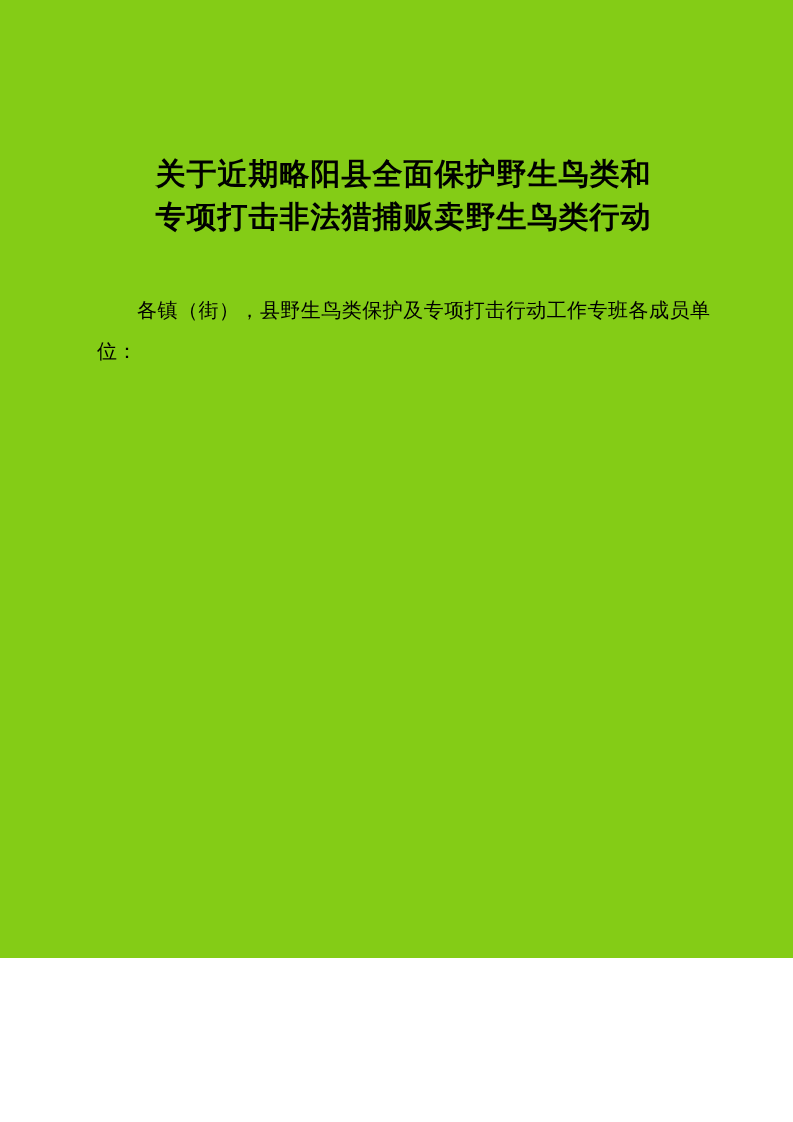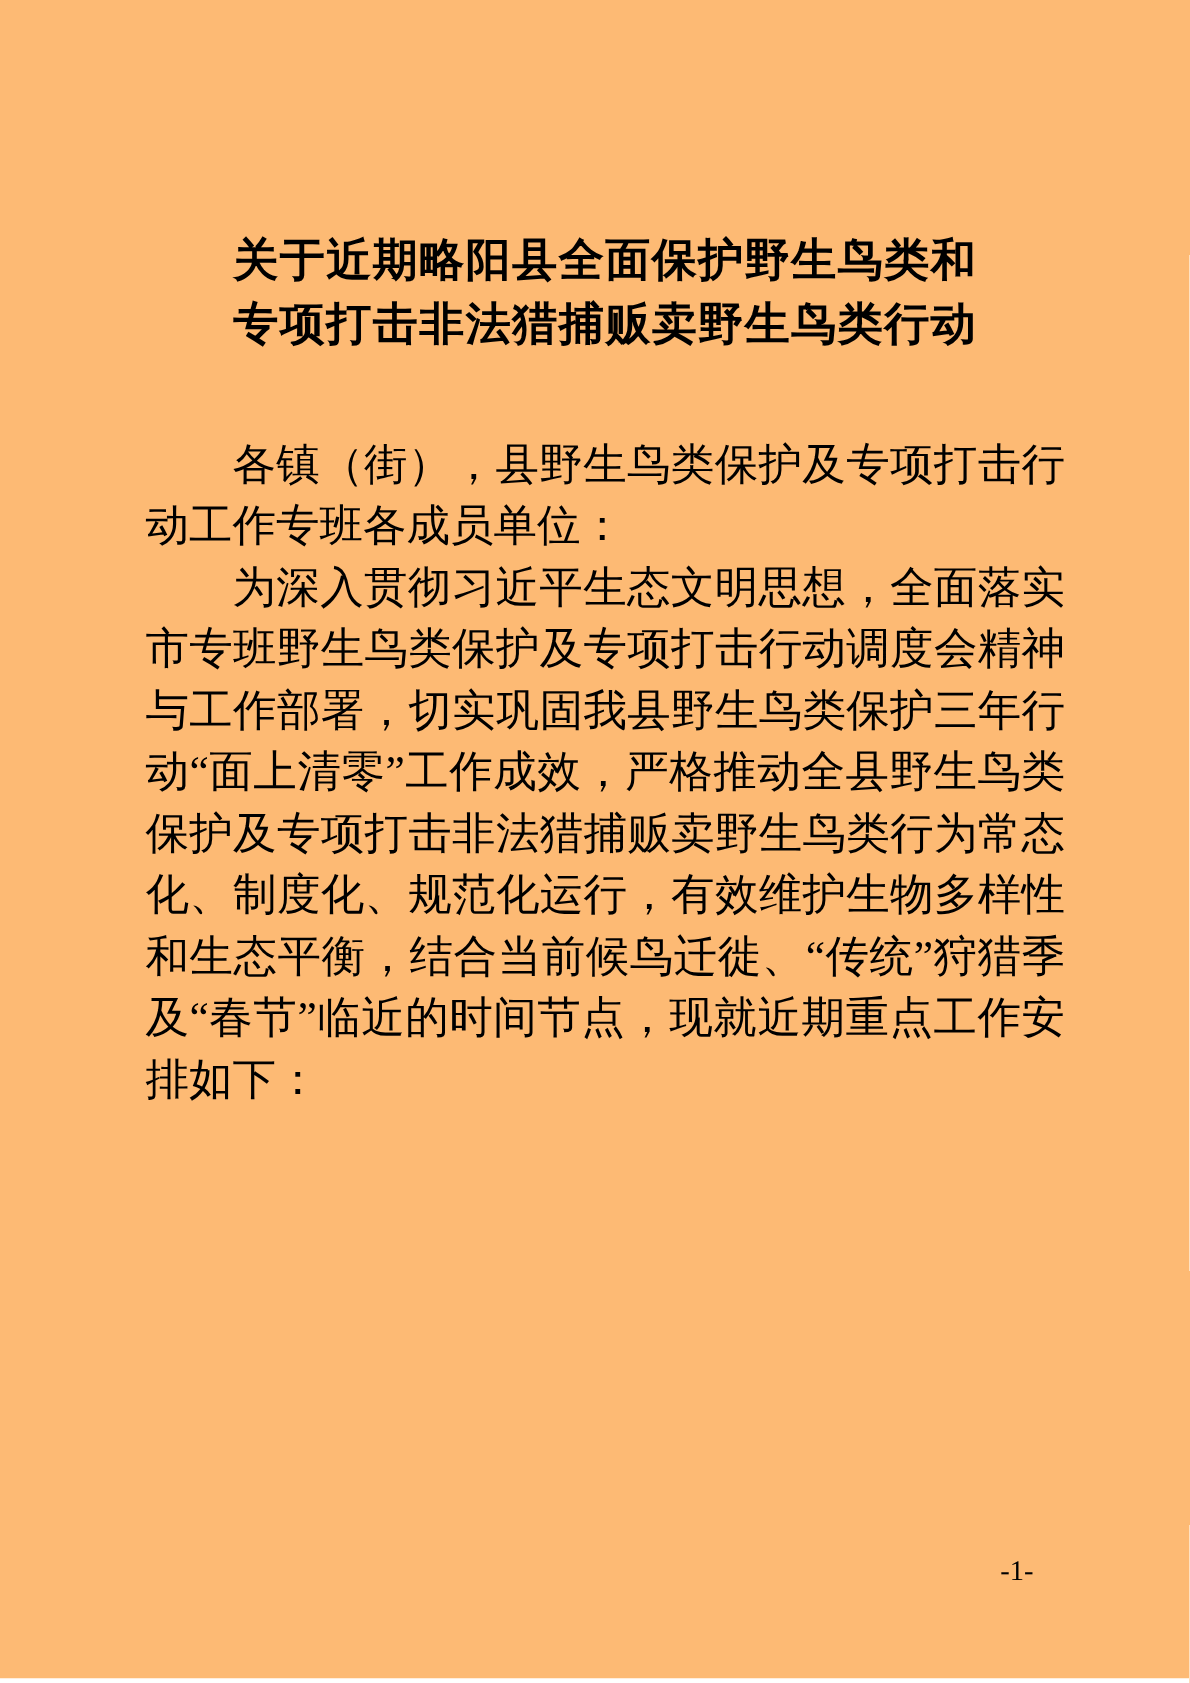--- a/index.html
+++ b/index.html
@@ -3,22 +3,22 @@
 <meta charset="utf-8">
 <style>
   html, body {
     margin: 0;
     padding: 0;
     background: #ffffff;
   }
   .page {
     position: relative;
     width: 793px;
-    height: 1119px;
-    background: #fdba74;
+    height: 958px;
+    background: #84cc16;
     color: #000000;
     overflow: hidden;
     font-family: "Liberation Serif", "DejaVu Serif", serif;
   }
   .content {
     position: absolute;
     left: 97px;
     right: 83px;
     top: 0;
   }
@@ -29,21 +29,21 @@
     font-weight: bold;
     line-height: 43px;
     letter-spacing: 1px;
     font-family: "Liberation Serif", "DejaVu Serif", serif;
   }
   .doc-title .title-line {
     display: block;
   }
   .body-block {
     margin-top: 52px;
-    font-size: 29px;
+    font-size: 20px;
     line-height: 41px;
     text-align: justify;
     text-justify: inter-ideograph;
   }
   .salutation {
     text-indent: 0;
   }
   .para {
     text-indent: 2em;
     margin: 0;
@@ -70,19 +70,18 @@
 <div class="page">
   <div class="content">
 
     <h1 class="doc-title">
       <span class="title-line">关于近期略阳县全面保护野生鸟类和</span>
       <span class="title-line">专项打击非法猎捕贩卖野生鸟类行动</span>
     </h1>
 
     <div class="body-block">
       <p class="para salutation">各镇（街），县野生鸟类保护及专项打击行动工作专班各成员单位：</p>
-      <p class="para">为深入贯彻习近平生态文明思想，全面落实市专班野生鸟类保护及专项打击行动调度会精神与工作部署，切实巩固我县野生鸟类保护三年行动“面上清零”工作成效，严格推动全县野生鸟类保护及专项打击非法猎捕贩卖野生鸟类行为常态化、制度化、规范化运行，有效维护生物多样性和生态平衡，结合当前候鸟迁徙、“传统”狩猎季及“春节”临近的时间节点，现就近期重点工作安排如下：</p>
     </div>
 
   </div>
 
   <div class="page-footer">-1-</div>
 </div>
 
 </body></html>

